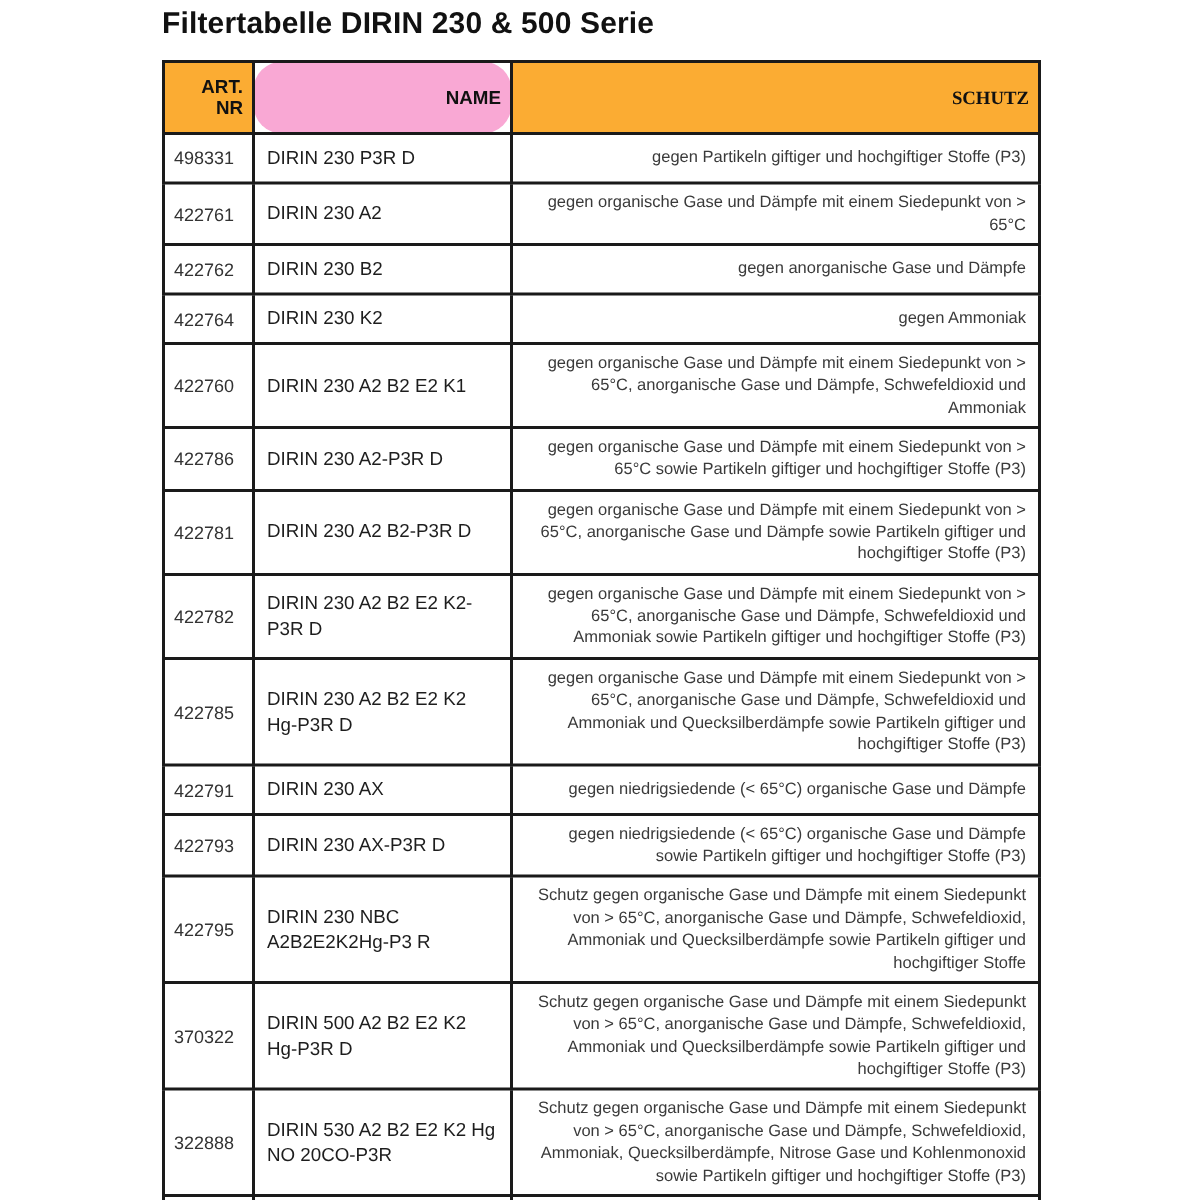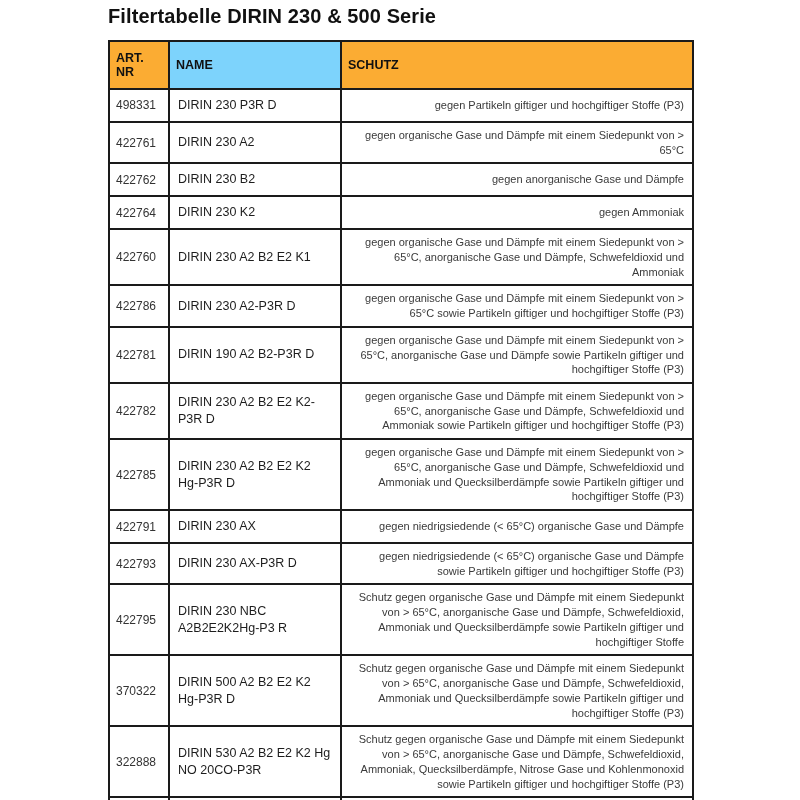--- a/index.html
+++ b/index.html
@@ -32,24 +32,24 @@
   table.filter-table td {
     border: 2px solid #1a1a1a;
     vertical-align: middle;
     box-sizing: border-box;
     overflow-wrap: break-word;
   }
   table.filter-table th {
     font-size: 12.5px;
     font-weight: 700;
     color: #111111;
-    text-align: left;
+    text-align: right;
     padding: 9px 6px;
   }
-  table.filter-table th.col-schutz { text-align: left; }
+  table.filter-table th.col-schutz { text-align: right; font-family: Liberation Serif, serif; }
   td.col-art_nr {
     font-size: 12px;
     font-weight: 400;
     color: #333333;
     padding: 7px 6px;
   }
   td.col-name {
     font-size: 12.5px;
     font-weight: 400;
     color: #1d1d1d;
@@ -73,21 +73,21 @@
 
   <table class="filter-table">
     <colgroup>
       <col style="width:60px">
       <col style="width:172px">
       <col style="width:352px">
     </colgroup>
     <thead>
       <tr>
         <th class="col-art_nr" style="background: rgb(251, 172, 51);">ART. NR</th>
-        <th class="col-name" style="background: #7dd3fc;">NAME</th>
+        <th class="col-name" style="background: #f9a8d4; border-radius: 19px;">NAME</th>
         <th class="col-schutz" style="background: rgb(251, 172, 51);">SCHUTZ</th>
       </tr>
     </thead>
     <tbody>
         <tr>
           <td class="col-art_nr">498331</td>
           <td class="col-name">DIRIN 230 P3R D</td>
           <td class="col-schutz">gegen Partikeln giftiger und hochgiftiger Stoffe (P3)</td>
         </tr>
         <tr>
@@ -110,21 +110,21 @@
           <td class="col-name">DIRIN 230 A2 B2 E2 K1</td>
           <td class="col-schutz">gegen organische Gase und Dämpfe mit einem Siedepunkt von &gt; 65°C, anorganische Gase und Dämpfe, Schwefeldioxid und Ammoniak</td>
         </tr>
         <tr>
           <td class="col-art_nr">422786</td>
           <td class="col-name">DIRIN 230 A2-P3R D</td>
           <td class="col-schutz">gegen organische Gase und Dämpfe mit einem Siedepunkt von &gt; 65°C sowie Partikeln giftiger und hochgiftiger Stoffe (P3)</td>
         </tr>
         <tr>
           <td class="col-art_nr">422781</td>
-          <td class="col-name">DIRIN 190 A2 B2-P3R D</td>
+          <td class="col-name">DIRIN 230 A2 B2-P3R D</td>
           <td class="col-schutz">gegen organische Gase und Dämpfe mit einem Siedepunkt von &gt; 65°C, anorganische Gase und Dämpfe sowie Partikeln giftiger und hochgiftiger Stoffe (P3)</td>
         </tr>
         <tr>
           <td class="col-art_nr">422782</td>
           <td class="col-name">DIRIN 230 A2 B2 E2 K2-P3R D</td>
           <td class="col-schutz">gegen organische Gase und Dämpfe mit einem Siedepunkt von &gt; 65°C, anorganische Gase und Dämpfe, Schwefeldioxid und Ammoniak sowie Partikeln giftiger und hochgiftiger Stoffe (P3)</td>
         </tr>
         <tr>
           <td class="col-art_nr">422785</td>
           <td class="col-name">DIRIN 230 A2 B2 E2 K2 Hg-P3R D</td>

